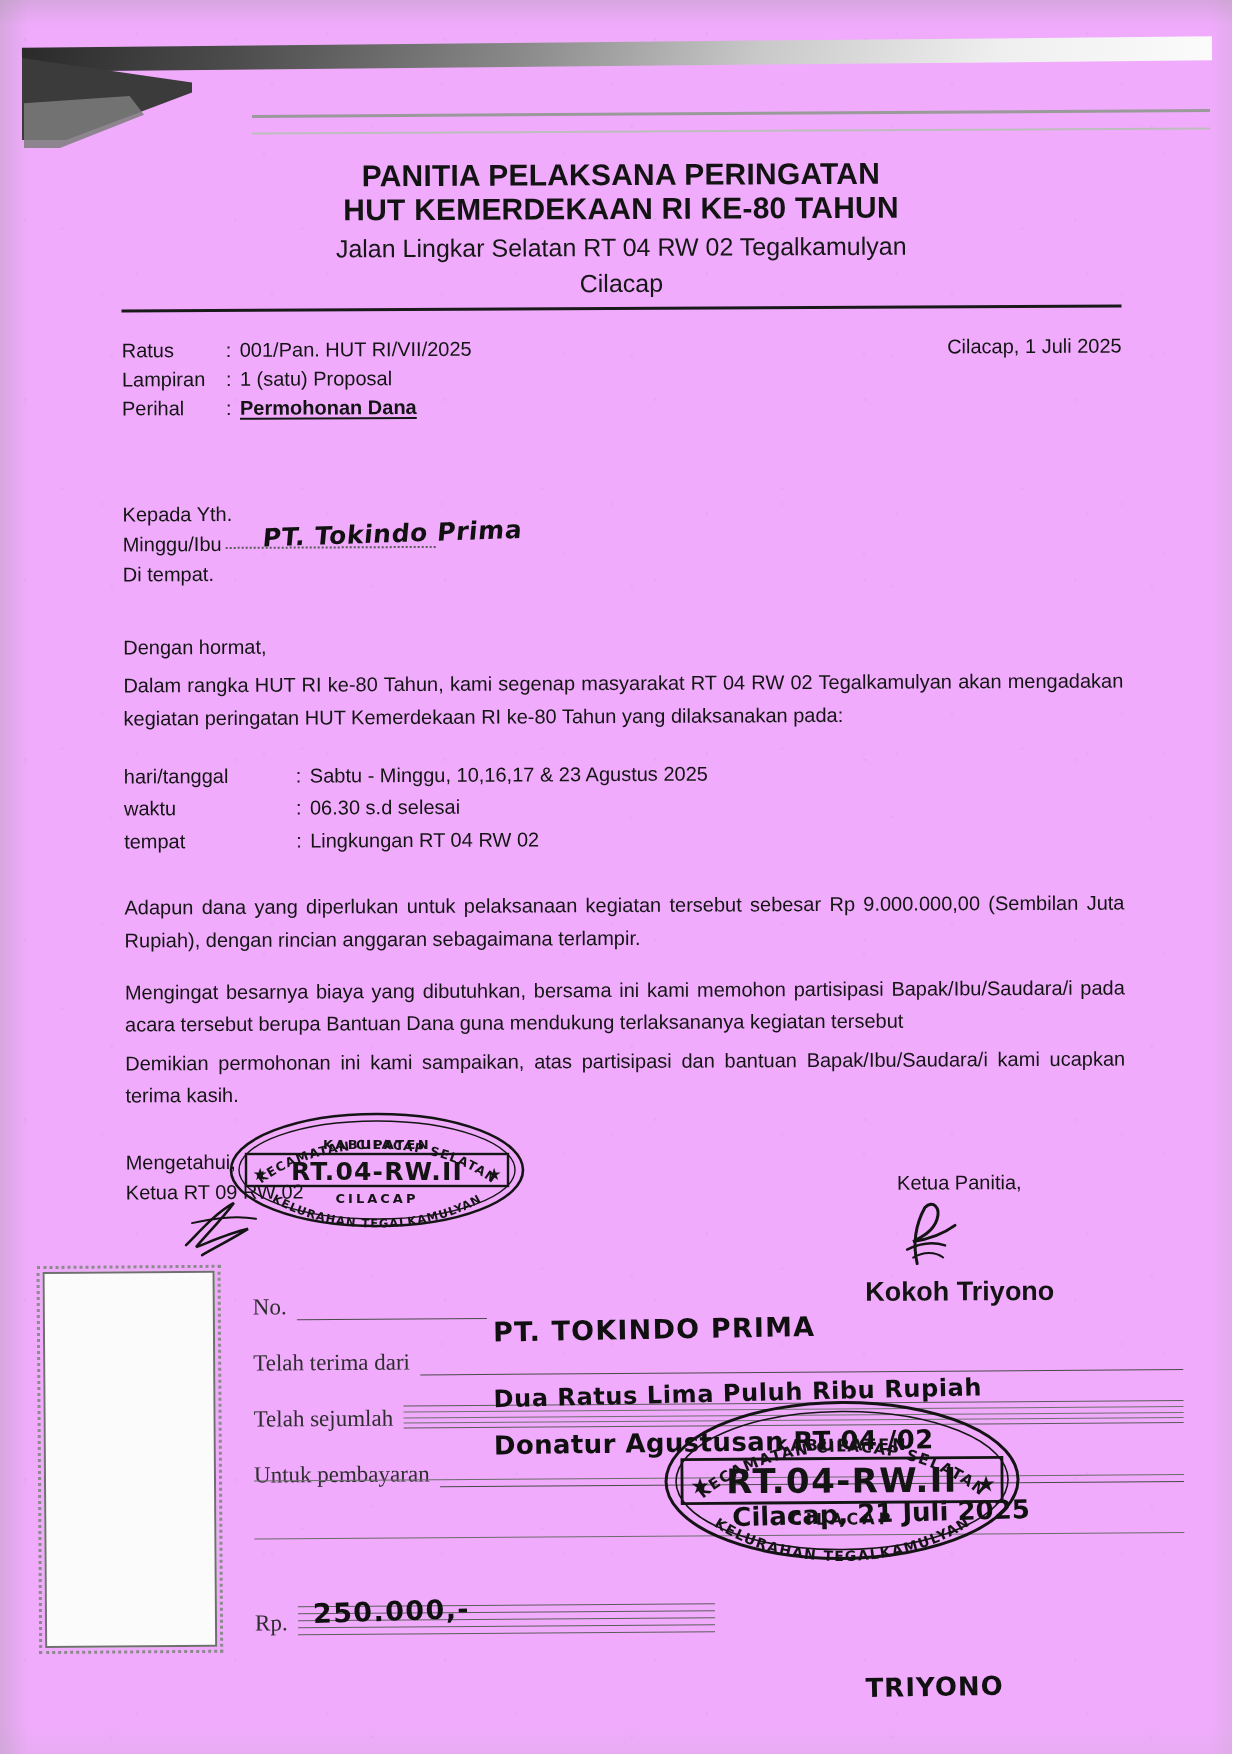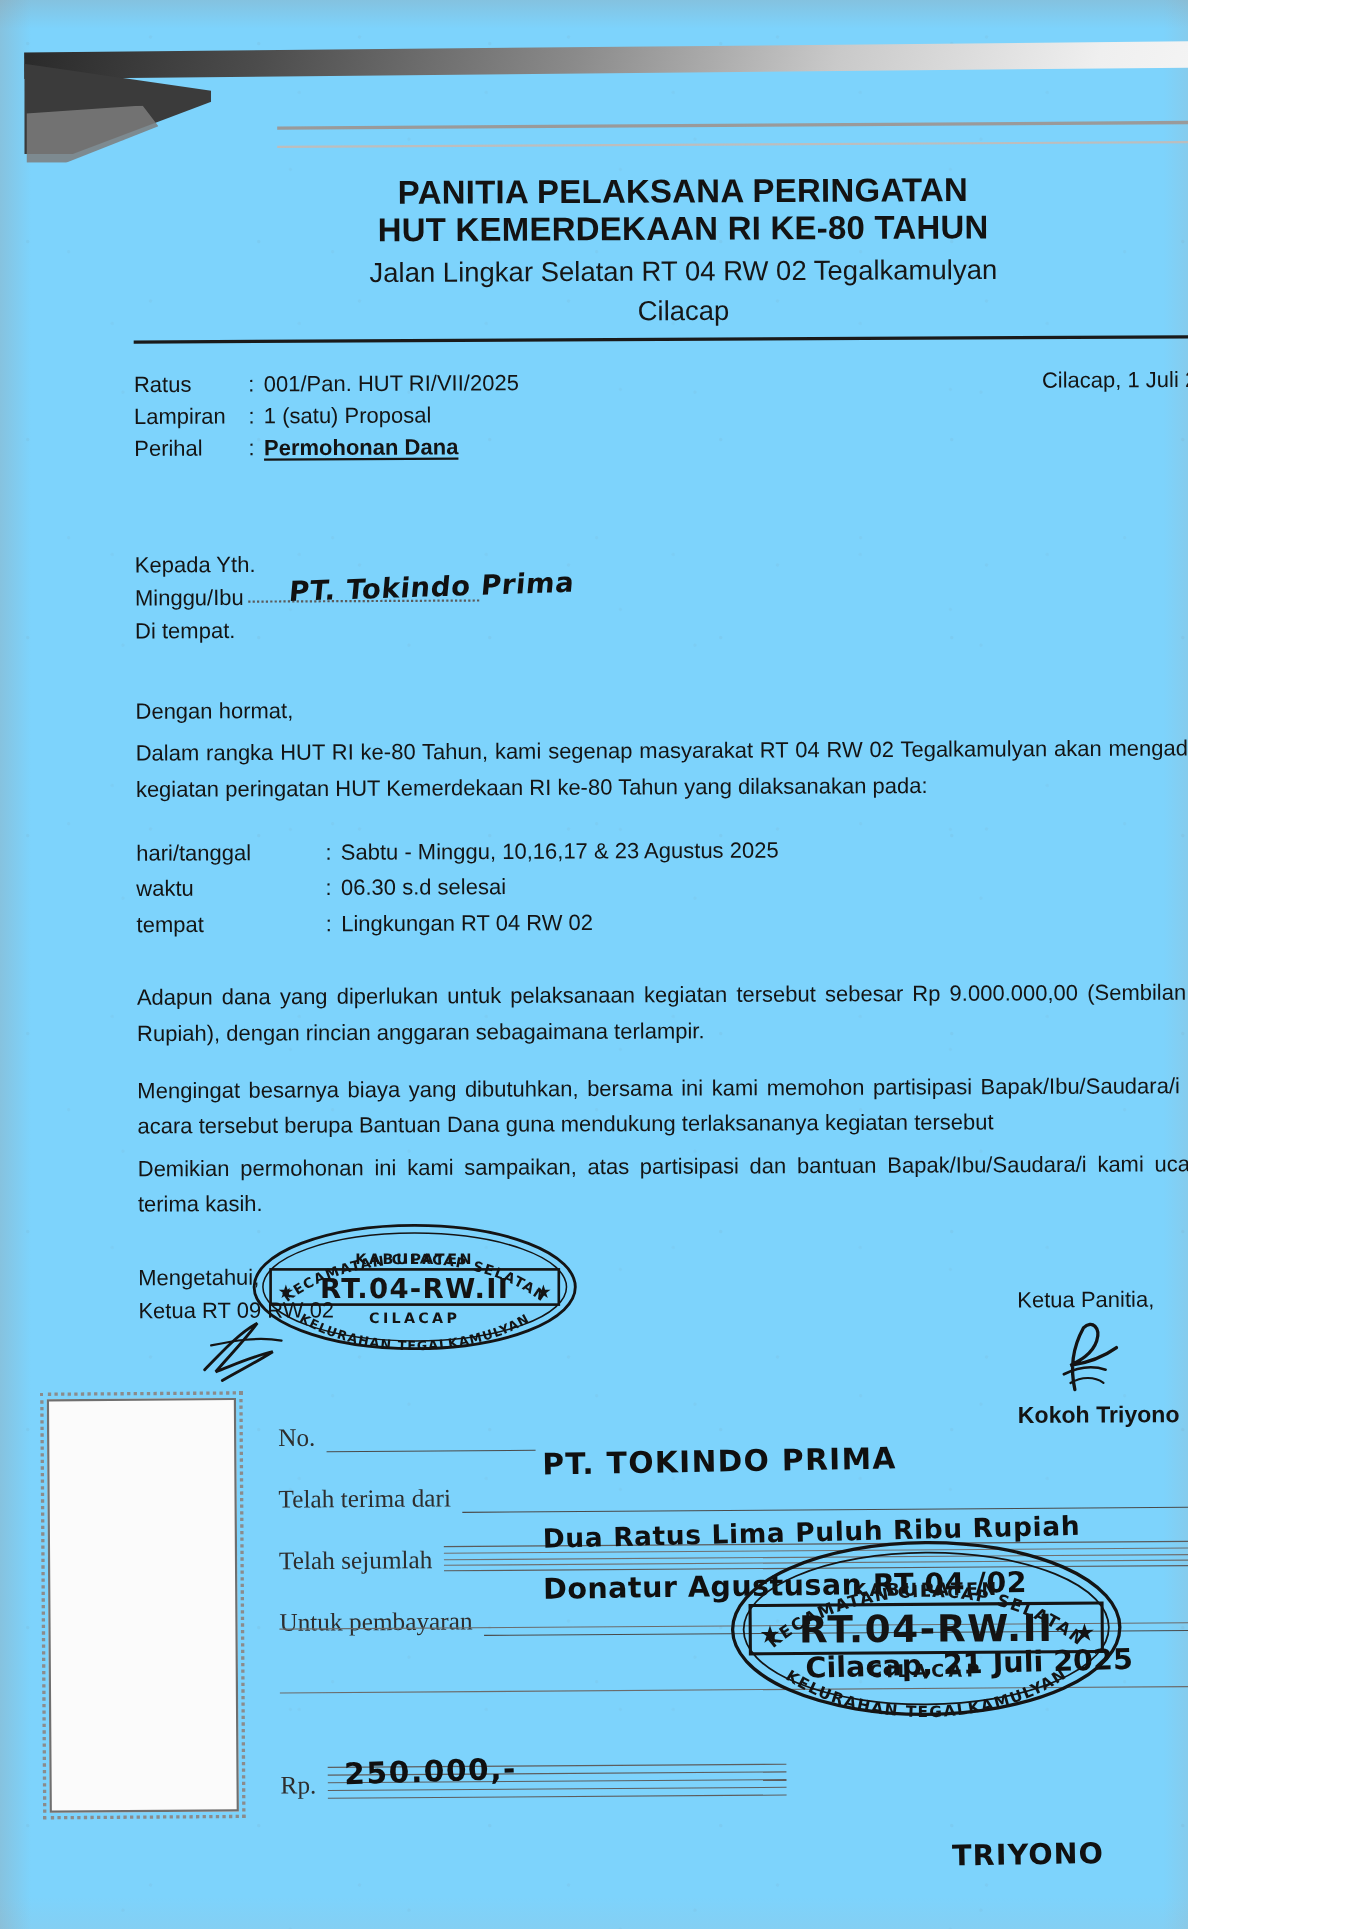--- a/index.html
+++ b/index.html
@@ -7,23 +7,23 @@
     padding: 0;
     background: #ffffff;
   }
   body {
     font-family: "Liberation Sans", sans-serif;
   }
 
   
   .page {
     position: relative;
-    width: 1080px;
+    width: 1232px;
     height: 1754px;
-    background: #7dd3fc;
+    background: #f0abfc;
     overflow: hidden;
   }
 
   
   .scan-bg {
     position: absolute;
     inset: 0;
     background:
       linear-gradient(to right, rgba(155,155,155,0.30) 0px, rgba(255,255,255,0) 28px),
       linear-gradient(to bottom, rgba(150,150,150,0.28) 0px, rgba(255,255,255,0) 26px),
@@ -189,29 +189,29 @@
 
   .sign {
     position: relative;
     margin: 36px 120px 0 120px;
     font-size: 20px;
     color: #141414;
     line-height: 1.5;
     height: 160px;
   }
   .sign-left { position: absolute; left: 0; top: 0; }
-  .sign-right { position: absolute; right: 54px; top: 24px; text-align: left;}
+  .sign-right { position: absolute; right: 72px; top: 24px; text-align: center;}
   .sign-name {
     font-weight: 700;
     font-size: 21px;
     margin-top: 86px;
   }
   .sign-name-right {
     font-weight: 700;
-    font-size: 21px;
+    font-size: 27px;
     margin-top: 74px;
   }
 
   
   .scribble-left {
     position: absolute;
     left: 56px; top: 42px;
     width: 130px; height: 70px;
   }
   .scribble-right {

